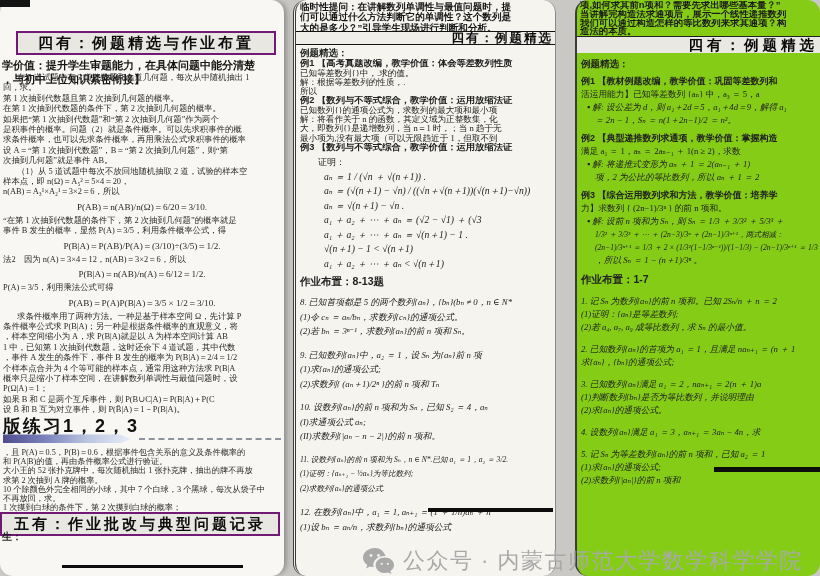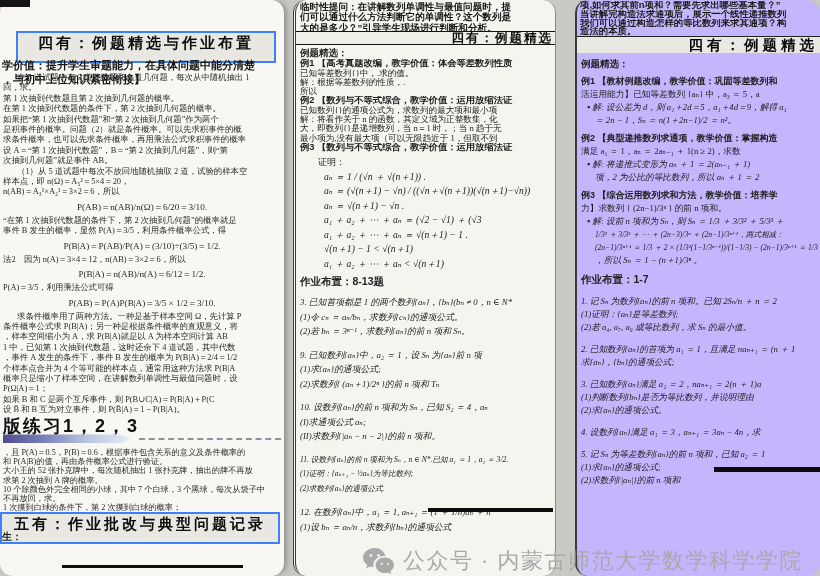--- a/index.html
+++ b/index.html
@@ -6,30 +6,30 @@
   html,body { width:820px; height:576px; }
   body {
     position:relative; overflow:hidden;
     background:#c9c8c4;
     font-family:"Liberation Serif","DejaVu Serif",serif;
     color:var(--ink,#1c1c1c);
   }
   .page { position:absolute; top:0; bottom:0; background:var(--page_bg,#f8f7f3);border-radius:13px; }
   .page-left  { left:0; width:284px; box-shadow:4px 0 6px -2px rgba(0,0,0,.35); }
   .page-mid   { left:293px; width:263px; border-left:3px double #3c3c3c; border-right:1px solid #8a8a8a; background:#f5f4ef; }
-  .page-right { left:575px; width:245px; border-left:2px solid #3c3c3c; background:#c4b5fd; }
+  .page-right { left:575px; width:245px; border-left:2px solid #3c3c3c; background:#84cc16; }
 
   .corner-artifact { position:absolute; left:0; top:0; width:30px; height:7px; background:#141414; }
 
   
   .band {
-    position:absolute; border:2px solid #3b82f6; background:var(--band_bg,#e9e7e2);
+    position:absolute; border:2px solid #701a75; background:var(--band_bg,#e9e7e2);
     font-family:"Liberation Sans","DejaVu Sans",sans-serif;
     font-weight:bold; font-size:15px; letter-spacing:3px;
-    text-align:center; line-height:20px; height:32px; color:#0e0e0e;
+    text-align:center; line-height:20px; height:24px; color:#0e0e0e;
   }
   .band.h1 { left:16px; right:8px; top:31px; }
   .band.h2 { left:0; right:4px; top:512px; }
 
   .value-note {
     position:absolute; left:2px; right:2px; top:59px;
     font-family:Liberation Mono, monospace;
     font-weight:bold; font-size:11px; line-height:14px; color:#151515;
   }
 
@@ -201,21 +201,21 @@
         <div class="line fm">aₙ ＝ 1 / (√n ＋ √(n＋1)) .</div>
         <div class="line fm">aₙ ＝ (√(n＋1) − √n) / ((√n＋√(n＋1))(√(n＋1)−√n))</div>
         <div class="line fm">aₙ ＝ √(n＋1) − √n .</div>
         <div class="line fm">a₁ ＋ a₂ ＋ ⋯ ＋ aₙ ＝ (√2 − √1) ＋ (√3</div>
         <div class="line fm">a₁ ＋ a₂ ＋ ⋯ ＋ aₙ ＝ √(n＋1) − 1 .</div>
         <div class="line fm">√(n＋1) − 1 &lt; √(n＋1)</div>
         <div class="line fm">a₁ ＋ a₂ ＋ ⋯ ＋ aₙ &lt; √(n＋1)</div>
       </div>
     <div class="hw-label">作业布置：8-13题</div>
     <div class="hw">
-        <div class="line q">3. 已知首项都是 1 的两个数列{aₙ}，{bₙ}(bₙ ≠ 0，n ∈ N*</div>
+        <div class="line q">8. 已知首项都是 5 的两个数列{aₙ}，{bₙ}(bₙ ≠ 0，n ∈ N*</div>
         <div class="line">(1)令 cₙ ＝ aₙ/bₙ，求数列{cₙ}的通项公式。</div>
         <div class="line">(2)若 bₙ ＝ 3ⁿ⁻¹，求数列{aₙ}的前 n 项和 Sₙ。</div>
         <div class="line q">9. 已知数列{aₙ}中，a₂ ＝ 1，设 Sₙ 为{aₙ}前 n 项</div>
         <div class="line">(1)求{aₙ}的通项公式;</div>
         <div class="line">(2)求数列{ (aₙ＋1)/2ⁿ }的前 n 项和 Tₙ</div>
         <div class="line q">10. 设数列{aₙ}的前 n 项和为 Sₙ，已知 S₂ ＝ 4，aₙ</div>
         <div class="line">(I)求通项公式 aₙ;</div>
         <div class="line">(II)求数列{|aₙ − n − 2|}的前 n 项和。</div>
         <div class="line q sm">11. 设数列{aₙ}的前 n 项和为 Sₙ，n ∈ N*.已知 a₁ ＝ 1，a₂ ＝ 3/2.</div>
         <div class="line sm">(1)证明：{aₙ₊₁ − ½aₙ}为等比数列;</div>

